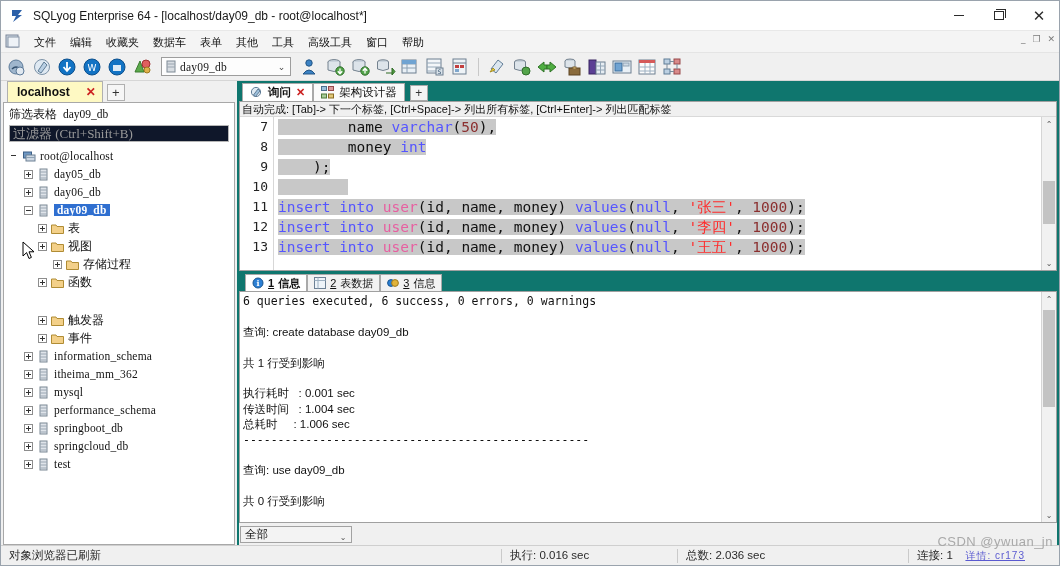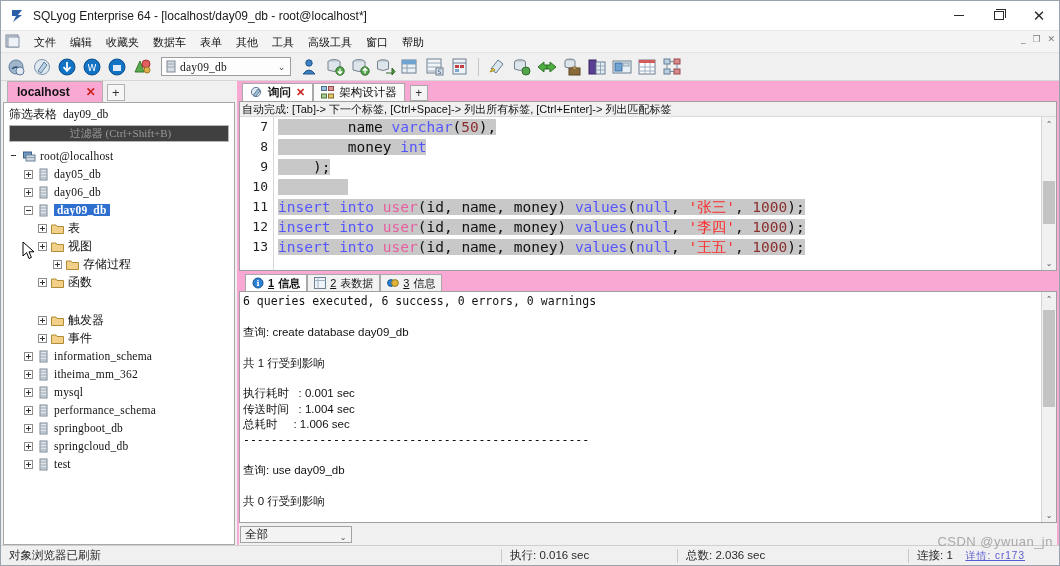--- a/index.html
+++ b/index.html
@@ -123,21 +123,21 @@
     min-height: 0;
   }
   .conn-tabs {
     height: 21px; flex: 0 0 21px;
     display: flex; align-items: flex-end;
     padding-left: 6px;
     background: #f0f0f0;
   }
   .conn-tab {
     height: 21px;
-    background: #f9a8d4;
+    background: #fef9c3;
     border: 1px solid #b0b0b0;
     border-bottom: none;
     display: flex; align-items: center;
     padding: 0 6px 0 9px;
     font-size: 12px; font-weight: bold; color: #111;
     gap: 16px;
   }
   .conn-tab .closex { color: #cc2222; font-weight: bold; font-size: 12px; }
   .conn-tab-plus {
     width: 18px; height: 17px; margin-left: 4px; margin-bottom: 1px;
@@ -157,26 +157,25 @@
     padding: 3px 4px 1px 5px;
     font-size: 12px; color: #111;
     white-space: nowrap;
     display: flex; gap: 6px; align-items: baseline;
   }
   .filter-title .ftdb { font-family: "Liberation Serif", serif; font-size: 11.5px; }
   .filter-input {
     margin: 1px 5px 3px 5px;
     height: 17px;
     border: 1px solid #b6b6b6;
-    background: #404040;
-    font-size: 11px; color: #9a9a9a;
+    background: #0f172a;
+    font-size: 13px; color: #9a9a9a;
     display: flex; align-items: center;
     padding-left: 3px;
     font-family: "Liberation Serif", serif;
-    justify-content: center;
   }
   .tree {
     flex: 1 1 auto; overflow: hidden;
     padding-top: 2px;
     position: relative;
   }
   .trow {
     display: flex; align-items: center;
     height: 18px; font-size: 11.5px;
     font-family: "Liberation Serif", serif;
@@ -201,21 +200,21 @@
   .tlabel.sel {
     background: #2f6fd0; color: #fff; padding: 0 3px;
     font-weight: bold;
   }
   .cursor-arrow { position: absolute; pointer-events: none; }
 
   
   .right-panel {
     flex: 1 1 auto; min-width: 0;
     display: flex; flex-direction: column;
-    background: #f9a8d4;
+    background: #0f766e;
     padding: 0 2px 0 2px;
   }
 
   .q-tabs {
     height: 19px; flex: 0 0 19px;
     display: flex; align-items: flex-end;
     padding-left: 3px;
     margin-top: 1px;
   }
   .q-tab {

